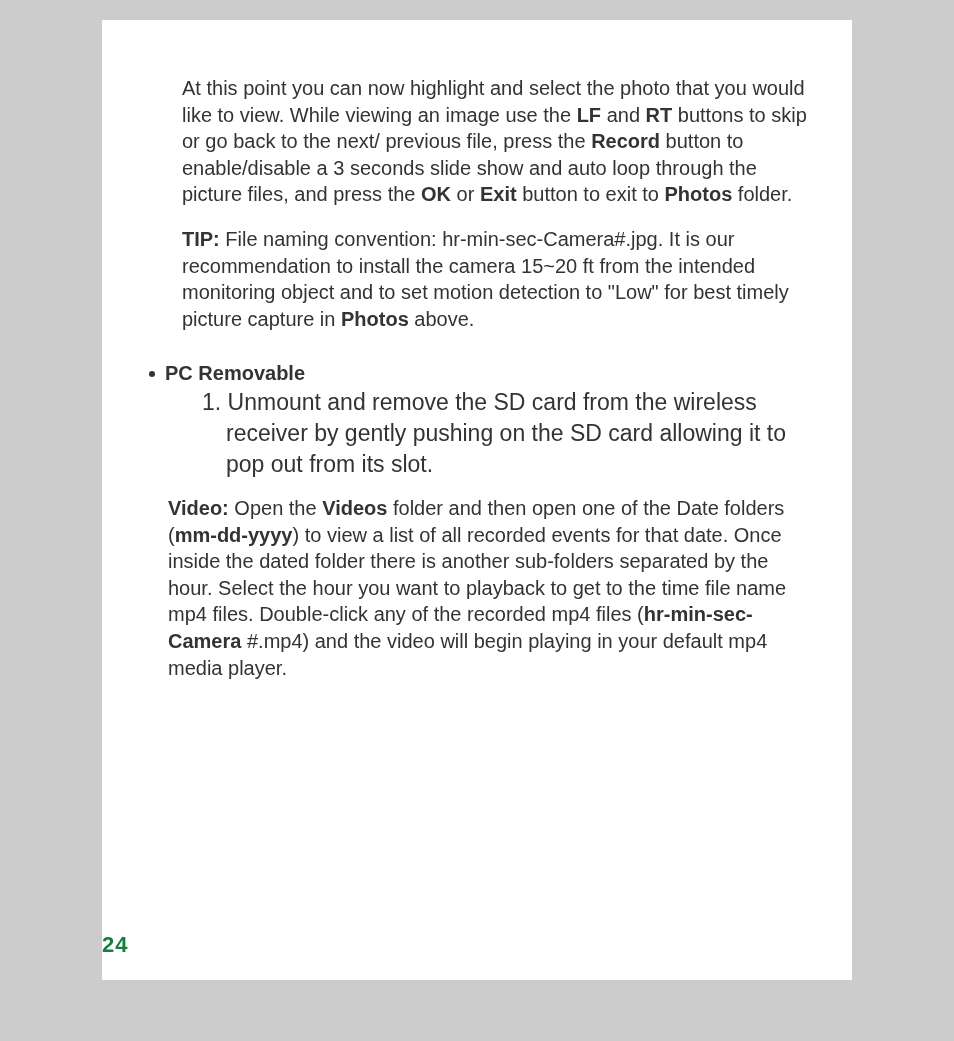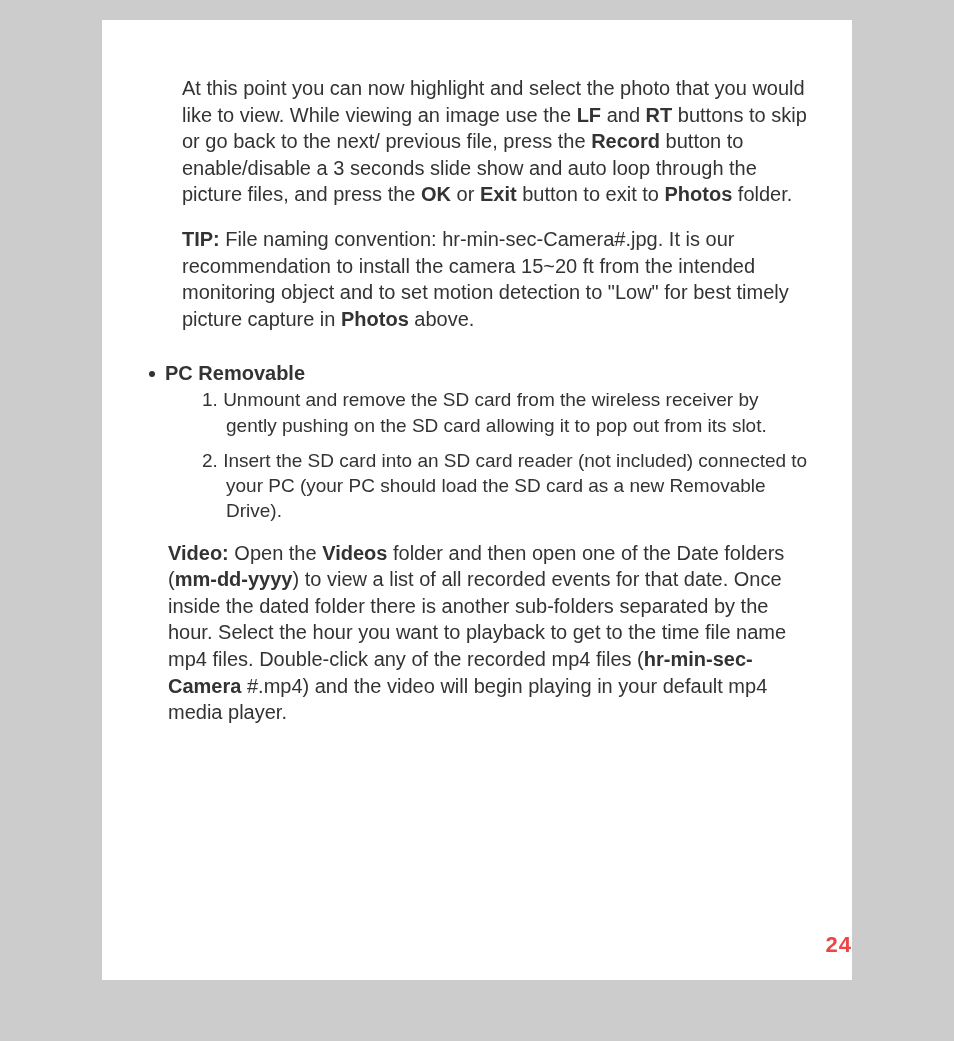--- a/index.html
+++ b/index.html
@@ -37,21 +37,21 @@
   .indent1 {
     margin-left: 40px;
   }
   .indent2 {
     margin-left: 26px;
   }
   .ol-block {
     margin-left: 60px;
   }
   .ol-item {
-    font-size: 19px;
+    font-size: 23px;
     line-height: 1.33;
     margin-bottom: 10px;
     text-indent: -24px;
     padding-left: 24px;
   }
   .bullet-heading {
     font-size: 20px;
     font-weight: 700;
     margin-left: 7px;
     margin-top: 30px;
@@ -66,24 +66,24 @@
     vertical-align: middle;
     margin-right: 10px;
     margin-top: -3px;
   }
   b { font-weight: 700; }
   .page-number {
     position: absolute;
     bottom: 22px;
     left: 0;
     right: 0;
-    text-align: right;
+    text-align: left;
     font-size: 22px;
     font-weight: 700;
-    color: #ef4444;
+    color: #15803d;
     letter-spacing: 1px;
   }
   .bottom-bar {
     background: #cccccc;
     height: 30px;
   }
 </style>
 </head>
 <body>
 
@@ -102,23 +102,20 @@
 
     <div class="bullet-heading">
       <span class="bullet-dot"></span><span>PC Removable</span>
     </div>
 
 
     <div class="ol-block">
       <div class="ol-item">
         <span>1. </span><span>Unmount and remove the SD card from the wireless receiver by gently pushing on the SD card allowing it to pop out from its slot.</span>
       </div>
-      <div class="ol-item">
-        <span>2. </span><span>Insert the SD card into an SD card reader (not included) connected to your PC (your PC should load the SD card as a new Removable Drive).</span>
-      </div>
     </div>
 
     <div class="para indent2" style="margin-top:16px;">
       <b>Video:</b><span> Open the </span><b>Videos</b><span> folder and then open one of the Date folders (</span><b>mm-dd-yyyy</b><span>) to view a list of all recorded events for that date. Once inside the dated folder there is another sub-folders separated by the hour. Select the hour you want to playback to get to the time file name mp4 files. Double-click any of the recorded mp4 files (</span><b>hr-min-sec-Camera</b><span> #.mp4) and the video will begin playing in your default mp4 media player.</span>
     </div>
 
     <div class="page-number">24</div>
   </div>
 
   <div class="bottom-bar"></div>

